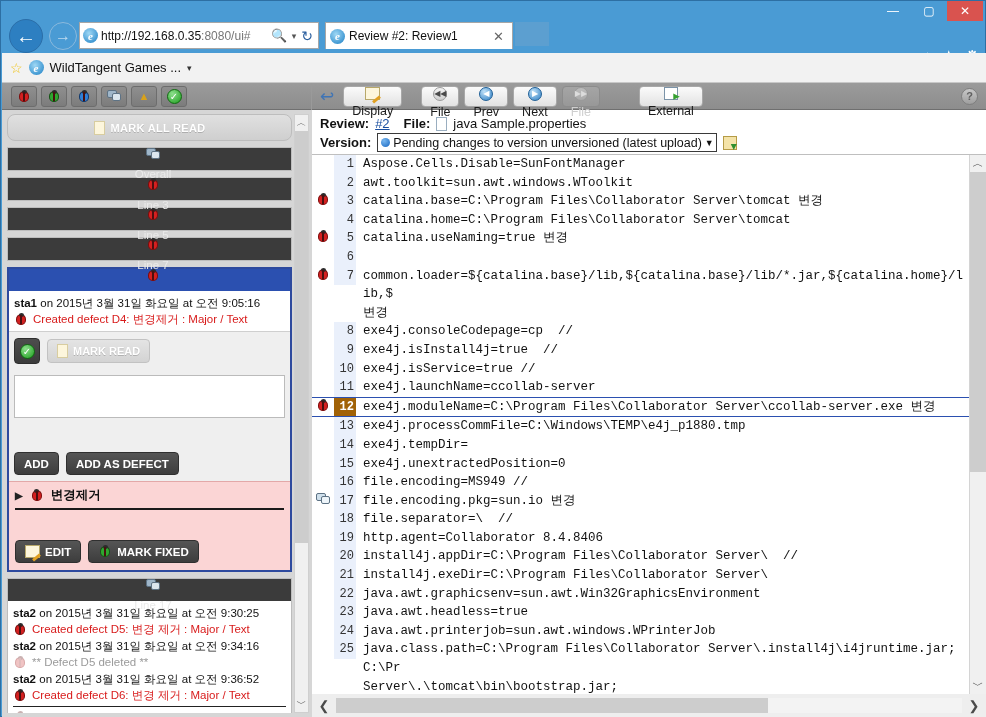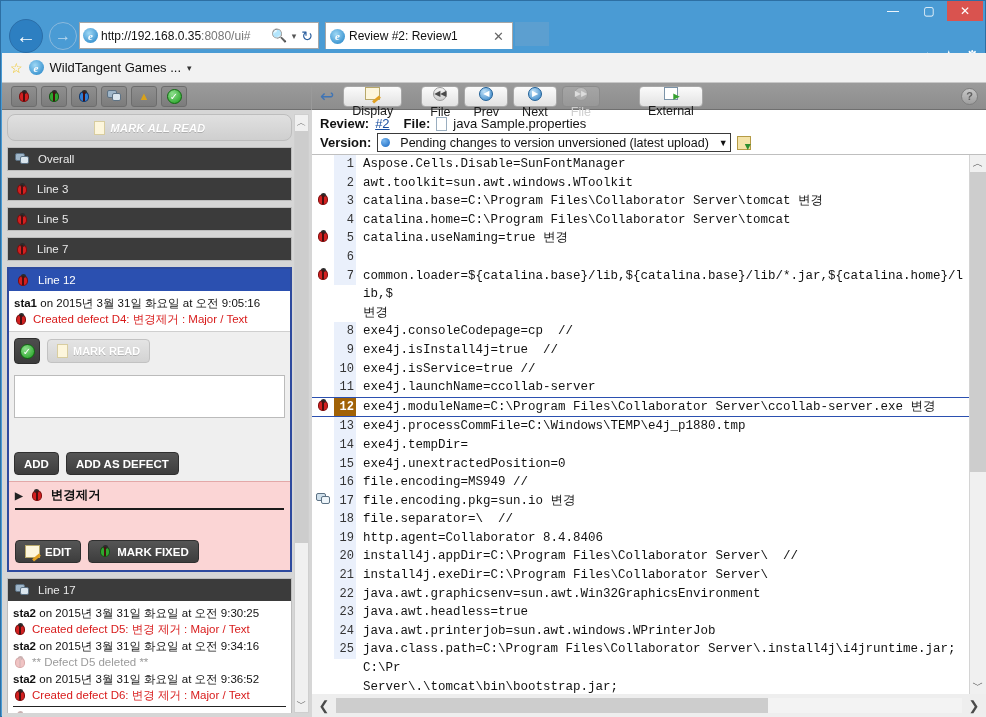--- a/index.html
+++ b/index.html
@@ -88,27 +88,27 @@
   #commentlist {
     position:absolute; left:5px; top:4px; width:285px; height:599px;
     overflow:hidden; background:#d6d6d6;
   }
   .markall {
     height:27px; border-radius:8px;
     background:linear-gradient(to bottom,#e0e0e0,#cfcfcf);
     border:1px solid #bdbdbd; display:flex; align-items:center;
     justify-content:center; gap:6px; color:#fff; font-size:11px;
     font-weight:bold; letter-spacing:.3px;
-    text-shadow:0 1px 0 rgba(0,0,0,.18); margin-bottom:6px;font-style:italic;
+    text-shadow:0 1px 0 rgba(0,0,0,.18); margin-bottom:6px;
   }
   .cgroup { margin-bottom:6px; border:1px solid #bdbdbd; background:#fff; }
   .cgroup.sel { border:2px solid #2e4a9e; }
   .cheader {
     height:22px; background:#3b3b3b; color:#eaeaea; font-size:11.5px;
-    display:flex; align-items:center; padding-left:7px; gap:8px;
+    display:flex; align-items:center; padding-left:7px; gap:8px;flex-direction:column;
   }
   .cgroup.sel .cheader { background:#2b50b0; color:#fff; }
   .cbody { background:#fff; padding:4px 5px 3px 5px; }
   .cline { font-size:11.5px; color:#111; line-height:16px; white-space:nowrap; }
   .cline b { font-weight:bold; }
   .defect { color:#d81b1b; font-size:11.5px; line-height:17px;
             display:flex; align-items:center; gap:5px; white-space:nowrap; }
   .defect.deleted { color:#9b9b9b; }
   .defect .dtxt { }
   .sep { border-top:1px solid #222; margin:2px 0 0 0; }
@@ -176,21 +176,21 @@
     background:linear-gradient(to bottom,#c8c8c8,#9e9e9e); border:1px solid #7e7e7e;
     color:#606060; font-size:11px; font-weight:bold; display:flex;
     align-items:center; justify-content:center; }
   #reviewhdr { background:#fff; padding:4px 0 2px 8px; border-bottom:1px solid #bfbfbf; }
   .rhline { display:flex; align-items:center; gap:6px; font-size:13px;
             color:#111; height:19px; }
   .rhline .k { font-weight:bold; }
   .rhline a { color:#1a4fa0; text-decoration:underline; }
   .versionsel {
     border:1px solid #3a3a3a; background:#fff; height:19px;
-    display:flex; align-items:center; padding:0 2px 0 3px; gap:10px;
+    display:flex; align-items:center; padding:0 2px 0 3px; gap:3px;
     font-size:12.5px; color:#111;
   }
   .bluedot { width:9px; height:9px; border-radius:50%;
              background:radial-gradient(circle at 35% 30%,#7ab8f0,#1565c0); }
   .caret { font-size:9px; color:#111; }
   
   #codewrap { position:absolute; left:0; top:72px; right:0; bottom:0;
               background:#fff; }
   #codearea { position:absolute; left:0; top:0; right:17px; bottom:23px;
               overflow:hidden; background:#fff; }

